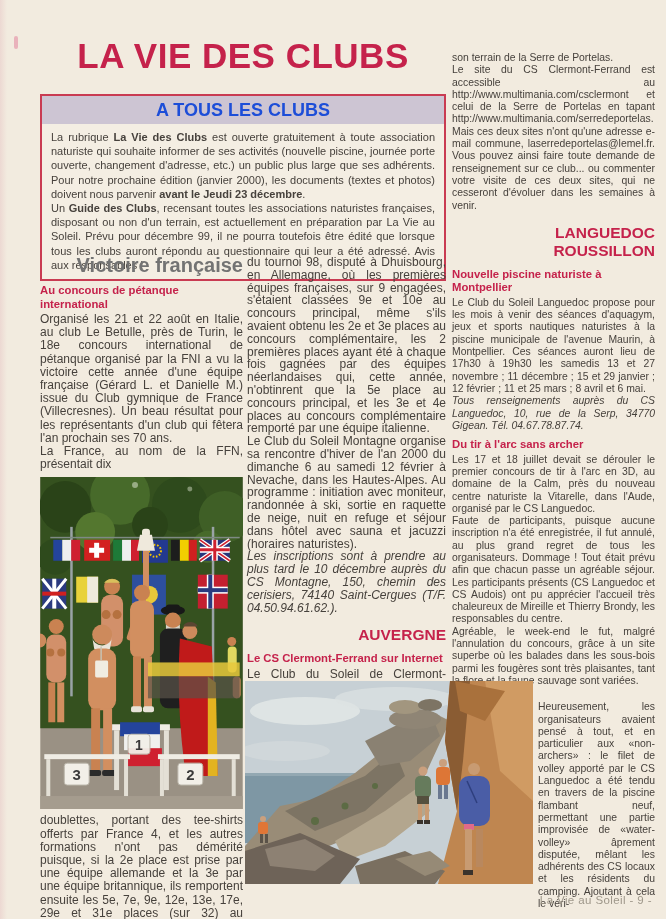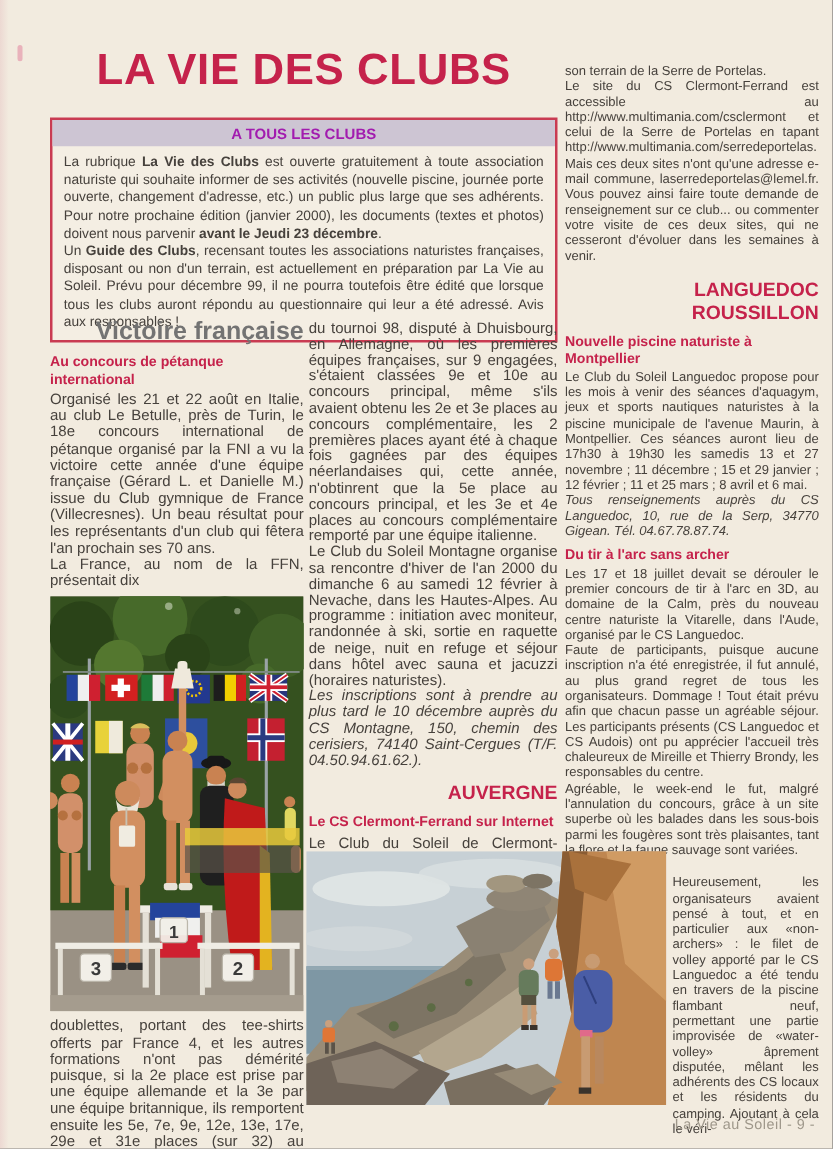--- a/index.html
+++ b/index.html
@@ -6,21 +6,21 @@
   .page{position:relative;width:666px;height:919px;background:#f2ebdf;overflow:hidden;
         font-family:"Liberation Sans",sans-serif;color:#46413c;}
   .page::before{content:"";position:absolute;left:0;top:0;width:7px;height:919px;
         background:linear-gradient(90deg,rgba(226,182,186,.35),rgba(226,182,186,0));}
   .edge-mark{position:absolute;left:14px;top:36px;width:4px;height:13px;
         background:#e59aab;border-radius:2px;opacity:.7;}
   .page-title{position:absolute;left:40px;top:36px;width:406px;margin:0;text-align:center;
         font-size:35px;font-weight:bold;letter-spacing:.5px;color:#c5224b;}
   .notice-box{position:absolute;left:40px;top:94px;width:402px;border:2px solid #c93b52;
         background:#f4eee3;}
-  .notice-header{background:#cdc5d3;color:#a21caf;font-weight:bold;font-size:12px;
+  .notice-header{background:#cdc5d3;color:#1d4ed8;font-weight:bold;font-size:18px;
         text-align:center;padding:4px 0 3px;}
   .notice-body{padding:6px 9px 7px;font-size:11px;line-height:14.2px;text-align:justify;}
   .notice-body p{margin:0;}
   .col{position:absolute;}
   .col-left{left:40px;top:256px;width:203px;}
   .col-mid{left:247px;top:256px;width:199px;}
   .col-right{left:452px;top:36px;width:203px;margin-top:16px;}
   .body-text{font-size:12px;line-height:13.2px;text-align:justify;margin:0;}
   .col-mid .body-text{line-height:12.8px;}
   .col-right .body-text{font-size:10.4px;line-height:12.3px;}

